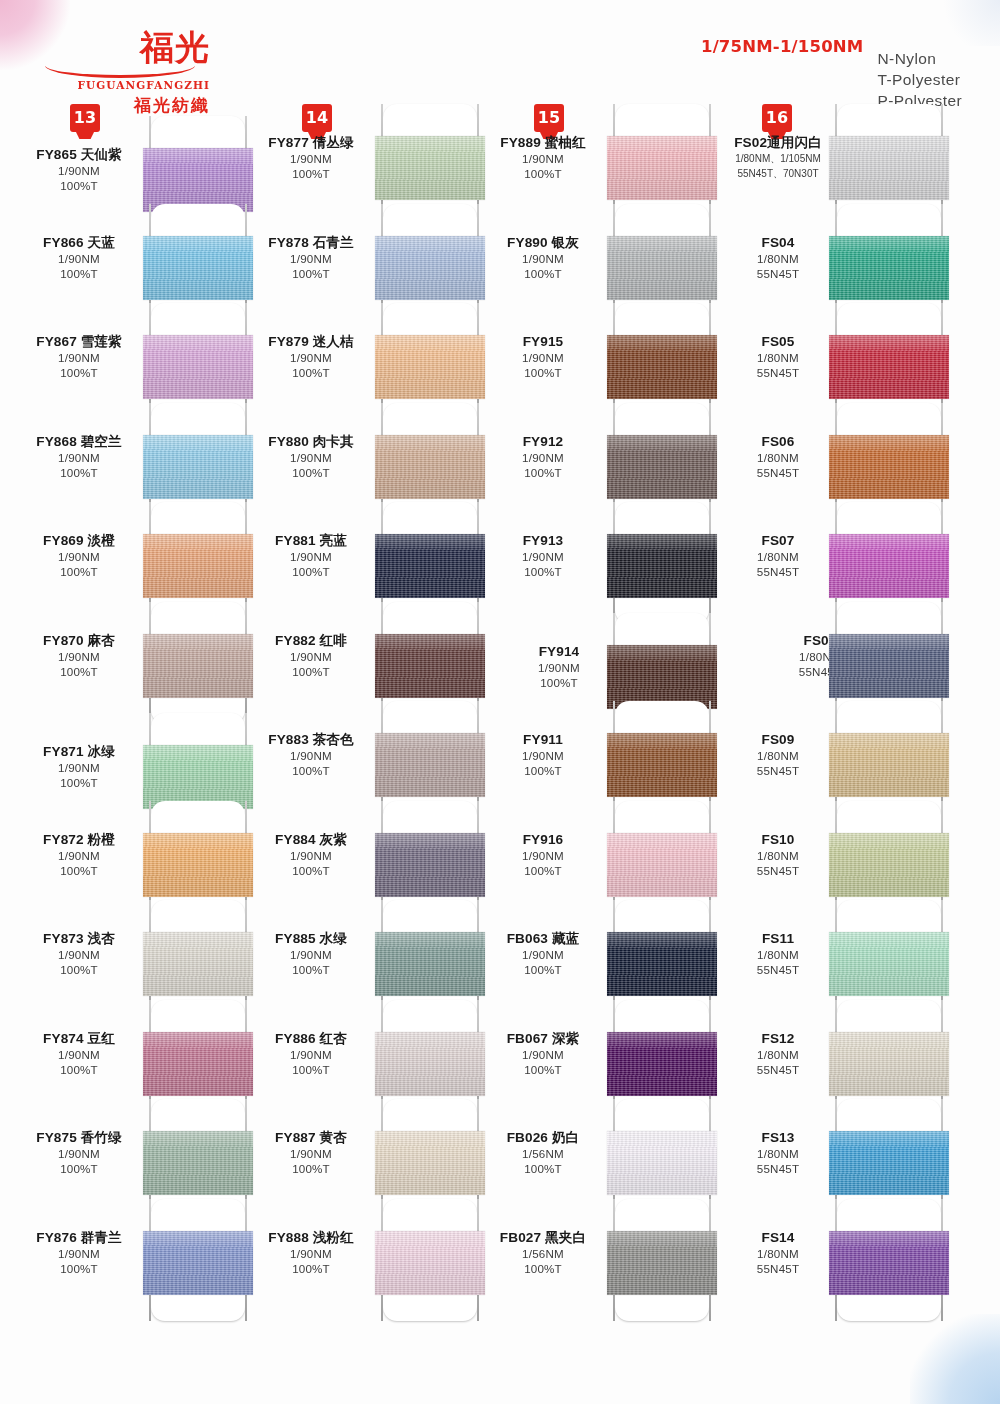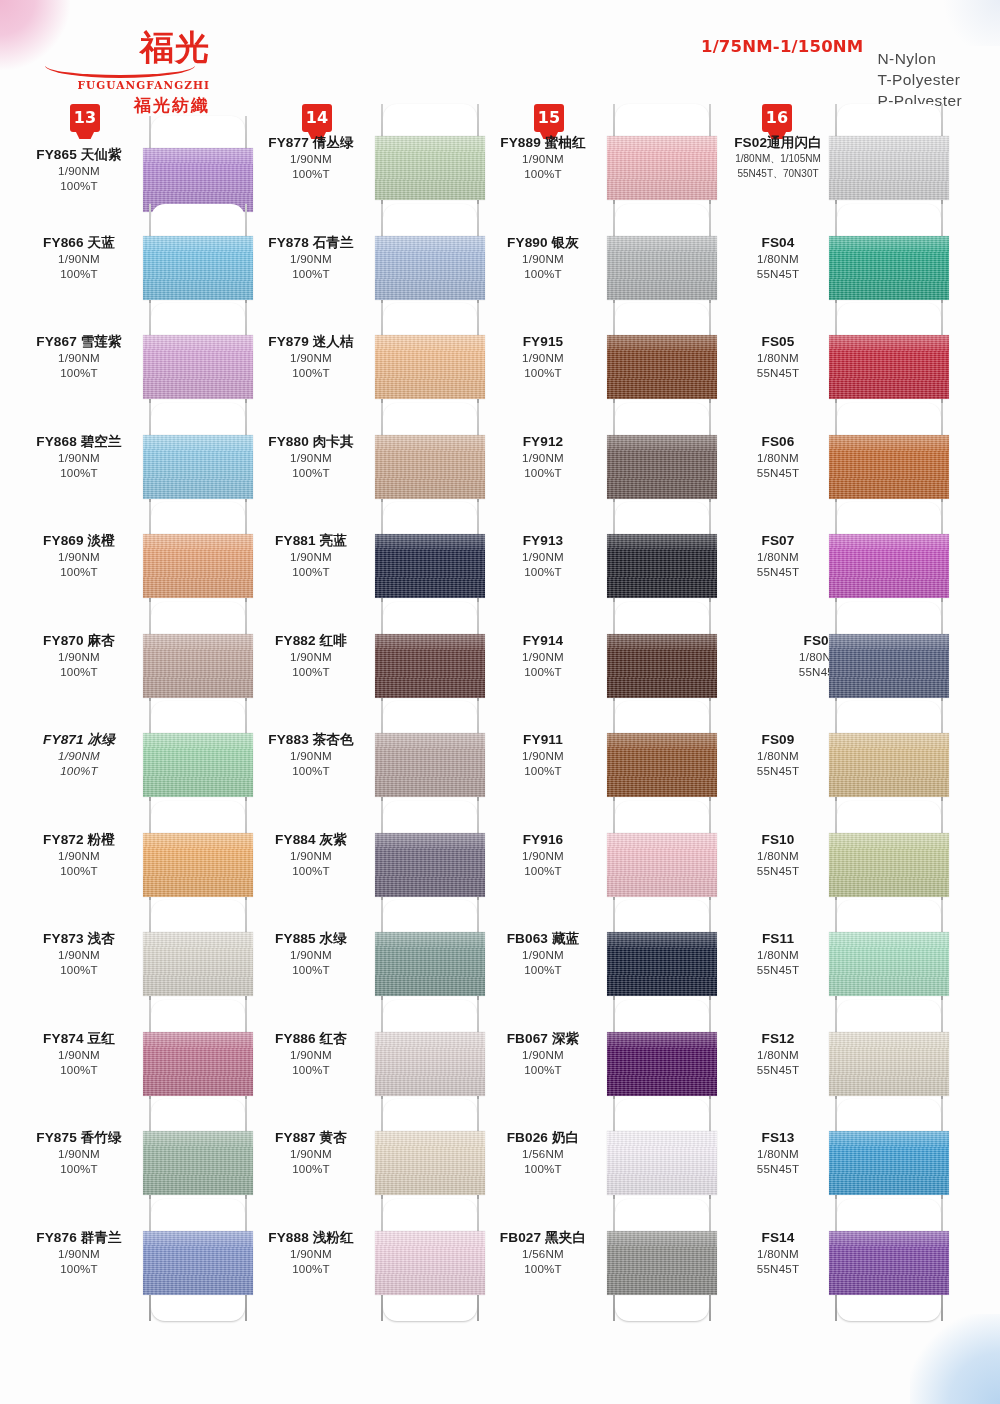--- a/index.html
+++ b/index.html
@@ -202,21 +202,21 @@
         <div class="bobbin">
           <div class="card">
             <div class="notch-l"></div>
             <div class="notch-r"></div>
           </div>
           <div class="wire wire-l"></div>
           <div class="wire wire-r"></div>
           <div class="swatch" style="background: rgb(194, 167, 158);"></div>
         </div>
       </div>
-      <div class="row" style="top: 0px; font-style: italic;">
+      <div class="row" style="top: 12px;">
         <div class="label">
           <div class="lab-name">FY871 冰绿</div>
           <div class="lab-sub">1/90NM</div>
           <div class="lab-sub">100%T</div>
         </div>
         <div class="bobbin">
           <div class="card">
             <div class="notch-l"></div>
             <div class="notch-r"></div>
           </div>
@@ -582,21 +582,21 @@
         <div class="bobbin">
           <div class="card">
             <div class="notch-l"></div>
             <div class="notch-r"></div>
           </div>
           <div class="wire wire-l"></div>
           <div class="wire wire-r"></div>
           <div class="swatch" style="background: rgb(28, 28, 38);"></div>
         </div>
       </div>
-      <div class="row" style="top: 0px;">
+      <div class="row" style="top: 11px; margin-left: 16px;">
         <div class="label">
           <div class="lab-name">FY914</div>
           <div class="lab-sub">1/90NM</div>
           <div class="lab-sub">100%T</div>
         </div>
         <div class="bobbin">
           <div class="card">
             <div class="notch-l"></div>
             <div class="notch-r"></div>
           </div>

